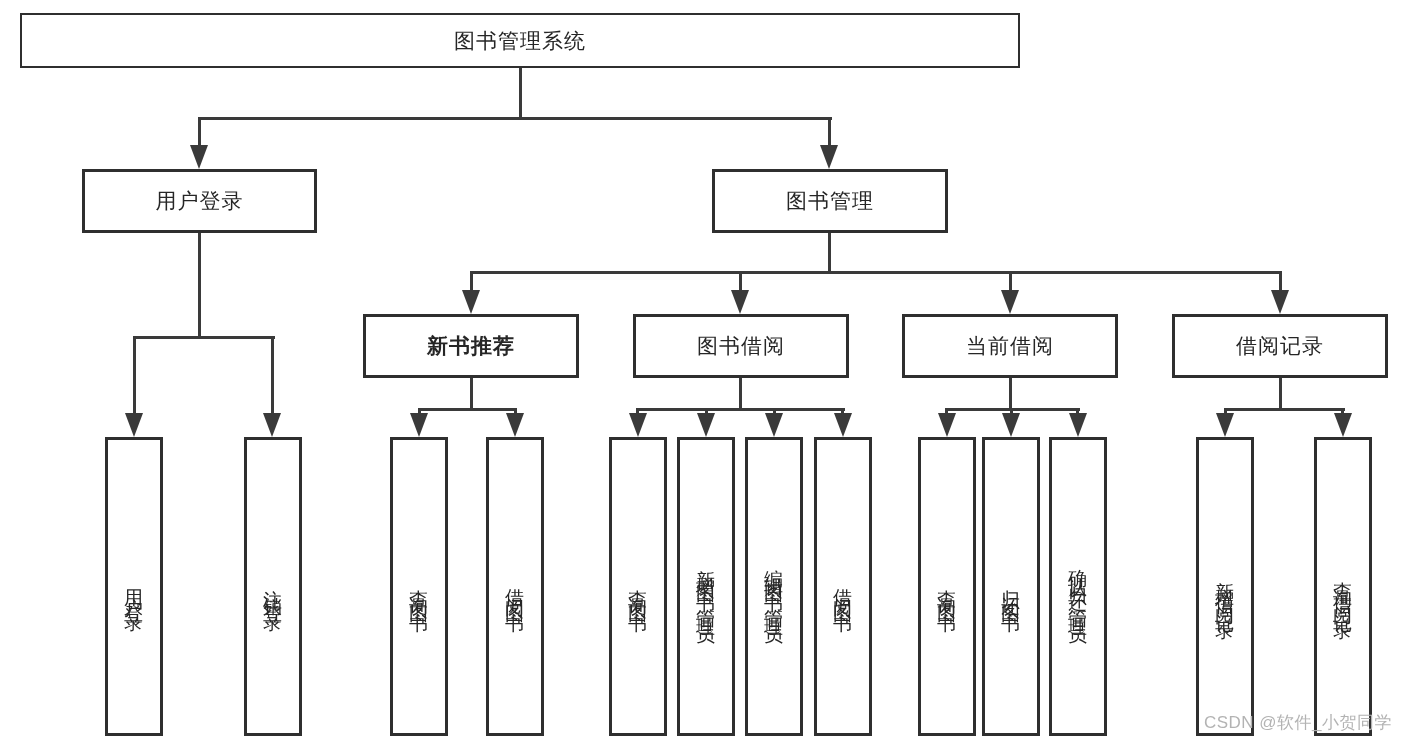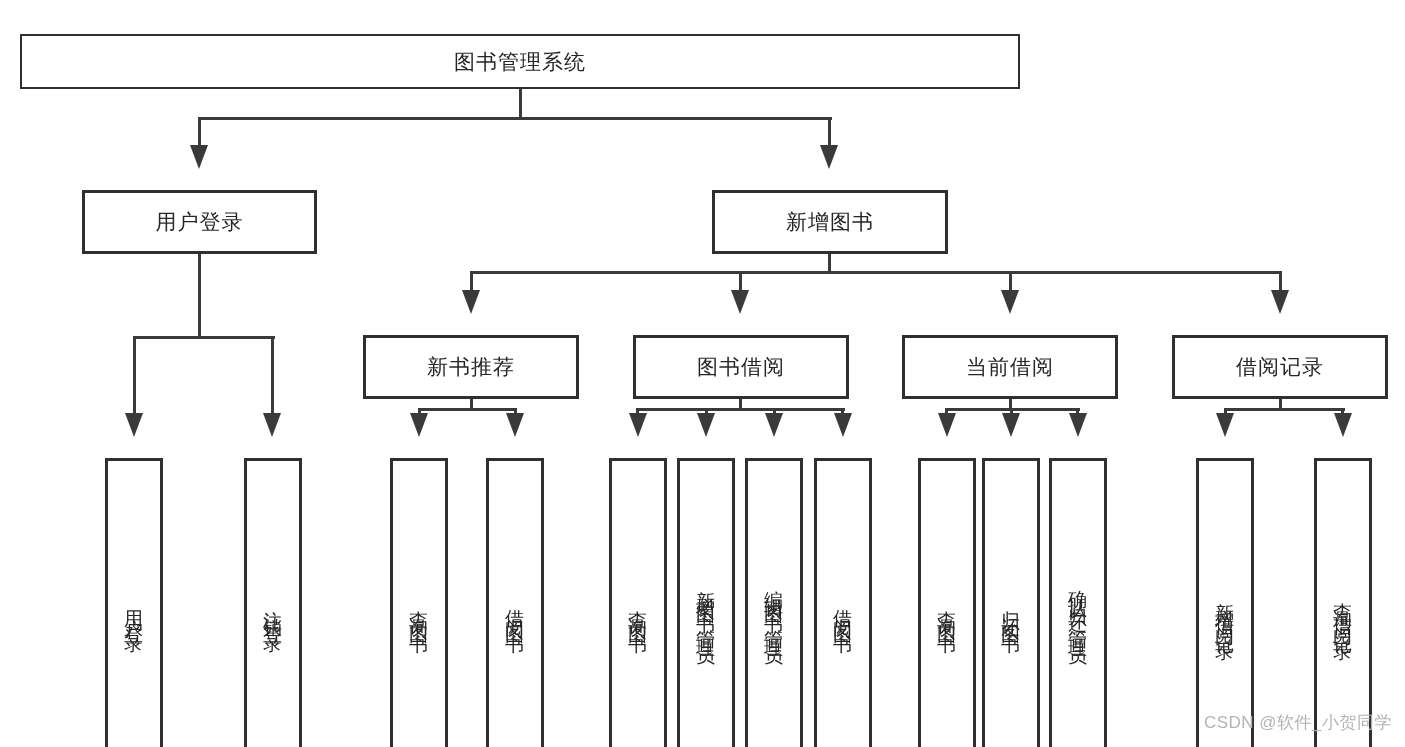--- a/index.html
+++ b/index.html
@@ -12,21 +12,21 @@
   html,body{margin:0;padding:0;background:var(--background);}
   #canvas{
     position:relative;width:1405px;height:747px;background:var(--background);
     font-family:"Liberation Sans","DejaVu Sans",sans-serif;color:var(--text);
     overflow:hidden;
   }
   .box{
     position:absolute;box-sizing:border-box;background:#fff;
     border:3px solid var(--border);
     display:flex;align-items:center;justify-content:center;
-    font-size:21px;letter-spacing:1px;z-index:1;margin-top:21px;
+    font-size:21px;letter-spacing:1px;z-index:1;
   }
   .box.top{border-width:2.5px;}
   .leaf{
     writing-mode:vertical-lr;text-orientation:mixed;
     font-size:19px;letter-spacing:8px;line-height:1;
     padding-top:6px;
   }
   .vl{position:absolute;width:3px;background:var(--line);z-index:0;}
   .hl{position:absolute;height:3px;background:var(--line);z-index:0;}
   .ar{
@@ -49,41 +49,41 @@
   <div class="box top" style="left:20px;top:13px;width:1000px;height:55px;">图书管理系统</div>
 
   <div class="vl" style="left:519px;top:68px;height:49px;"></div>
   <div class="hl" style="left:198px;top:117px;width:634px;"></div>
   <div class="vl" style="left:198px;top:117px;height:30px;"></div>
   <div class="ar" style="left:190px;top:145px;"></div>
   <div class="vl" style="left:828px;top:117px;height:30px;"></div>
   <div class="ar" style="left:820px;top:145px;"></div>
 
   <div class="box" style="left:82px;top:169px;width:235px;height:64px;">用户登录</div>
-  <div class="box" style="left:712px;top:169px;width:236px;height:64px;">新增图书</div>
+  <div class="box" style="left:712px;top:169px;width:236px;height:64px;">图书管理</div>
 
   <div class="vl" style="left:198px;top:233px;height:103px;"></div>
   <div class="hl" style="left:133px;top:336px;width:142px;"></div>
   <div class="vl" style="left:133px;top:336px;height:79px;"></div>
   <div class="ar" style="left:125px;top:413px;"></div>
   <div class="vl" style="left:271px;top:336px;height:79px;"></div>
   <div class="ar" style="left:263px;top:413px;"></div>
 
   <div class="vl" style="left:828px;top:233px;height:38px;"></div>
   <div class="hl" style="left:470px;top:271px;width:812px;"></div>
   <div class="vl" style="left:470px;top:271px;height:21px;"></div>
   <div class="ar" style="left:462px;top:290px;"></div>
   <div class="vl" style="left:739px;top:271px;height:21px;"></div>
   <div class="ar" style="left:731px;top:290px;"></div>
   <div class="vl" style="left:1009px;top:271px;height:21px;"></div>
   <div class="ar" style="left:1001px;top:290px;"></div>
   <div class="vl" style="left:1279px;top:271px;height:21px;"></div>
   <div class="ar" style="left:1271px;top:290px;"></div>
 
-  <div class="box" style="left:363px;top:314px;width:216px;height:64px;">新书推荐</div>
+  <div class="box" style="left:363px;top:314px;width:216px;height:64px;font-weight:bold;">新书推荐</div>
   <div class="box" style="left:633px;top:314px;width:216px;height:64px;">图书借阅</div>
   <div class="box" style="left:902px;top:314px;width:216px;height:64px;">当前借阅</div>
   <div class="box" style="left:1172px;top:314px;width:216px;height:64px;">借阅记录</div>
 
   <div class="vl" style="left:470px;top:378px;height:30px;"></div>
   <div class="hl" style="left:418px;top:408px;width:99px;"></div>
   <div class="vl" style="left:418px;top:408px;height:8px;"></div>
   <div class="ar" style="left:410px;top:413px;"></div>
   <div class="vl" style="left:514px;top:408px;height:8px;"></div>
   <div class="ar" style="left:506px;top:413px;"></div>

